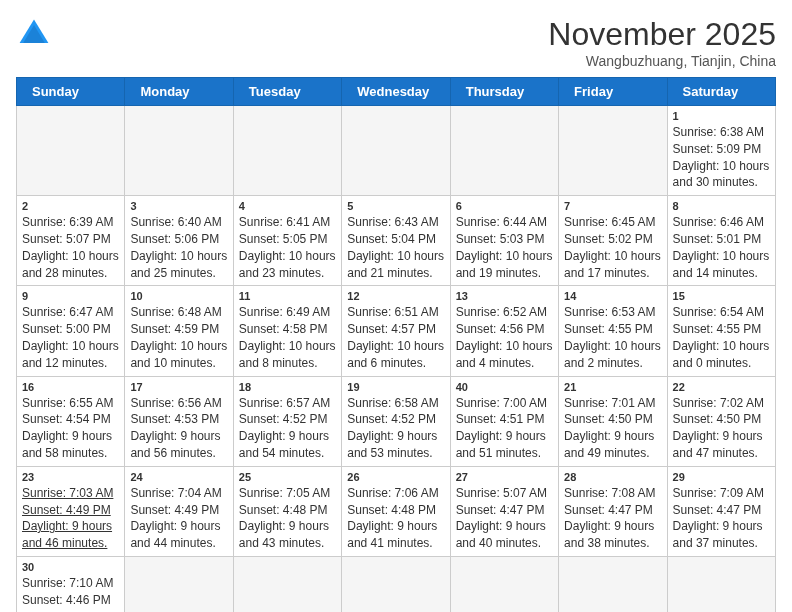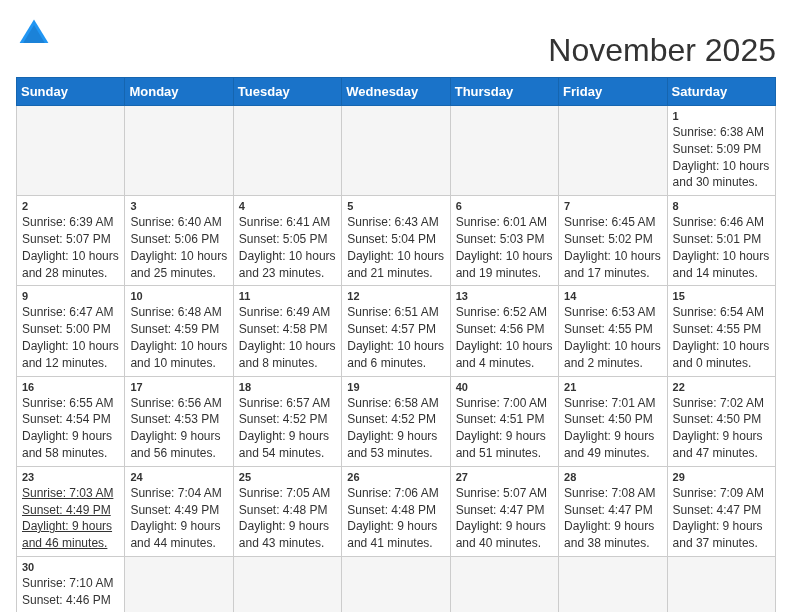--- a/index.html
+++ b/index.html
@@ -37,37 +37,36 @@
       width: 36px;
       height: 36px;
     }
     .title-area {
       text-align: right;
     }
     .month-title {
       font-size: 32px;
       color: #333;
       font-weight: normal;
-      margin-top: 16px;
     }
     .location {
       font-size: 14px;
       color: #555;
     }
     .calendar {
       width: 100%;
       border-collapse: collapse;
       border: 1px solid #ccc;
     }
     .calendar th {
       background: #1a73c9;
       color: #fff;
       font-size: 13px;
       font-weight: bold;
-      padding: 6px 4px;
+      padding: 6px 15px;
       text-align: left;
       border: 1px solid #1565b0;
     }
     .calendar td {
       border: 1px solid #ccc;
       vertical-align: top;
       padding: 4px 5px;
       font-size: 10.5px;
       color: #333;
       width: calc(100% / 7);
@@ -96,20 +95,21 @@
 
 <div class="header-area">
   <div class="logo">
     <svg class="logo-icon" viewBox="0 0 40 40" xmlns="http://www.w3.org/2000/svg">
       <polygon points="20,4 36,30 4,30" fill="#2196f3"></polygon>
       <polygon points="20,10 32,30 8,30" fill="#1565b0" opacity="0.4"></polygon>
     </svg>
   </div>
   <div class="title-area">
     <div class="month-title">November 2025</div>
+    <div class="location">Wangbuzhuang, Tianjin, China</div>
   </div>
 </div>
 
 <table class="calendar">
   <thead>
     <tr>
     <th>Sunday</th>
         <th>Monday</th>
         <th>Tuesday</th>
         <th>Wednesday</th>
@@ -158,21 +158,21 @@
         </td>
         <td>
           <div class="day-num">5</div>
           <div class="day-info" style="white-space: pre-line;">Sunrise: 6:43 AM
 Sunset: 5:04 PM
 Daylight: 10 hours
 and 21 minutes.</div>
         </td>
         <td>
           <div class="day-num">6</div>
-          <div class="day-info" style="white-space: pre-line;">Sunrise: 6:01 AM
+          <div class="day-info" style="white-space: pre-line;">Sunrise: 6:44 AM
 Sunset: 5:03 PM
 Daylight: 10 hours
 and 19 minutes.</div>
         </td>
         <td>
           <div class="day-num">7</div>
           <div class="day-info" style="white-space: pre-line;">Sunrise: 6:45 AM
 Sunset: 5:02 PM
 Daylight: 10 hours
 and 17 minutes.</div>

